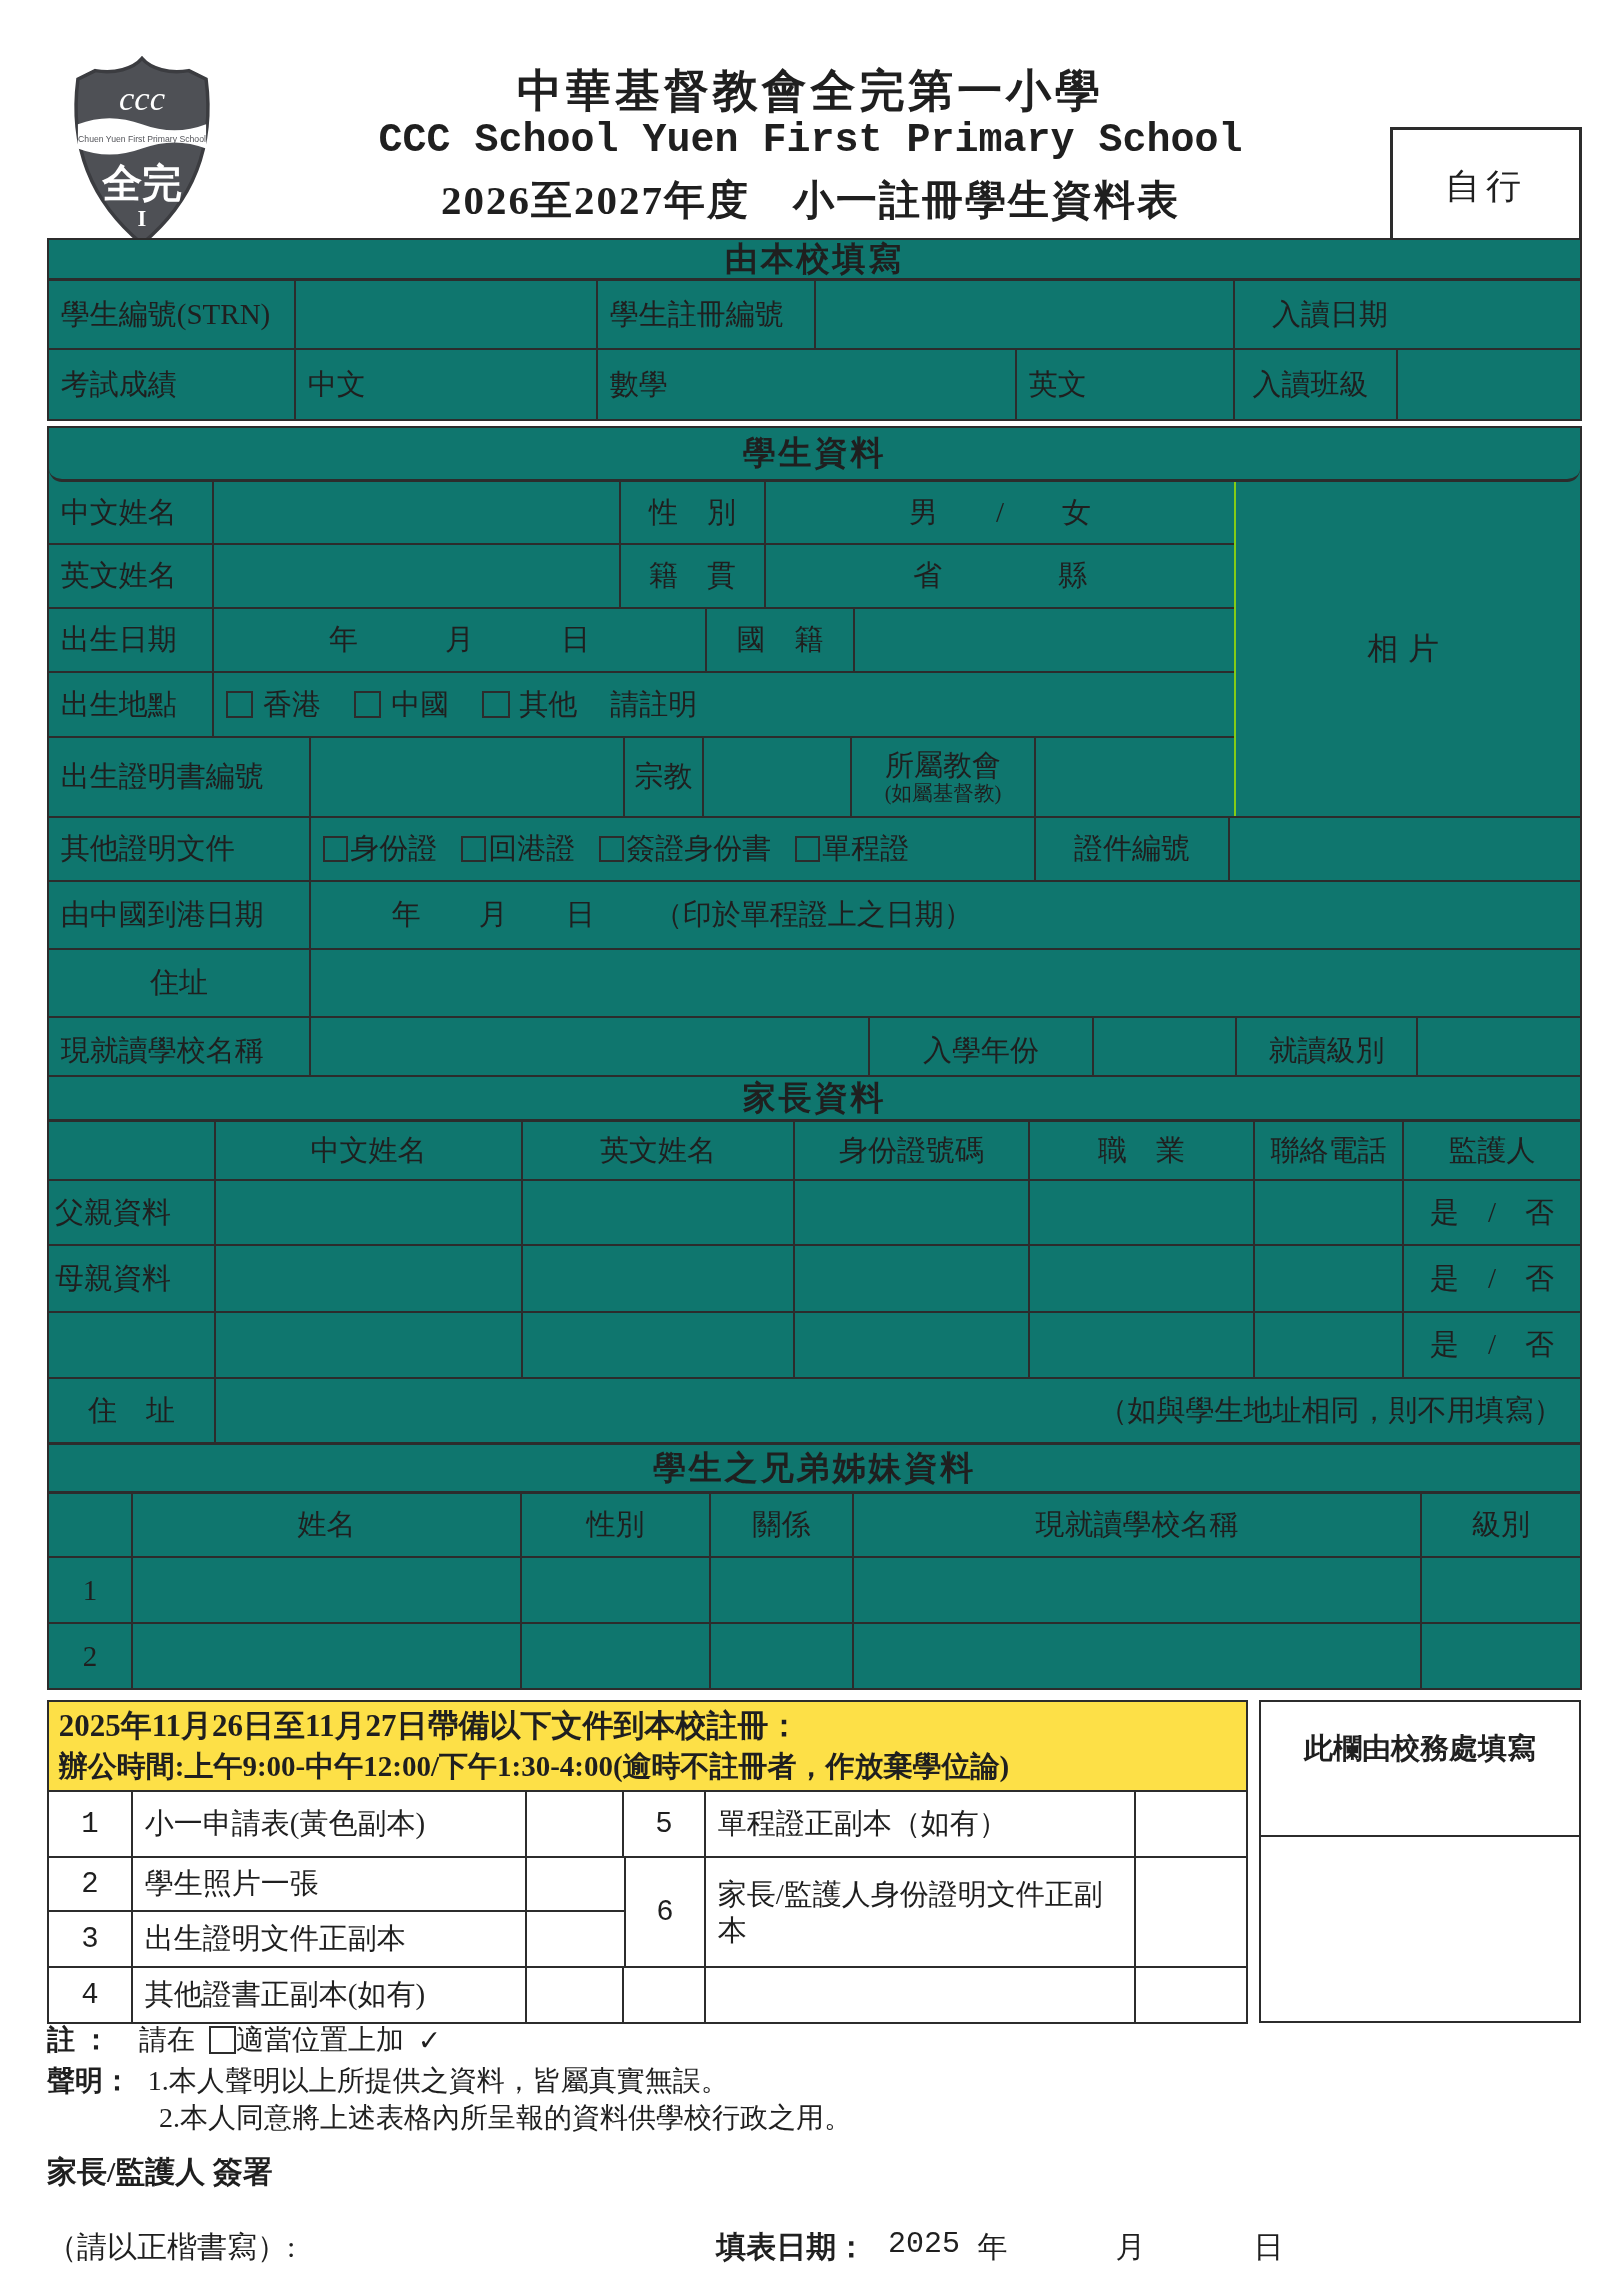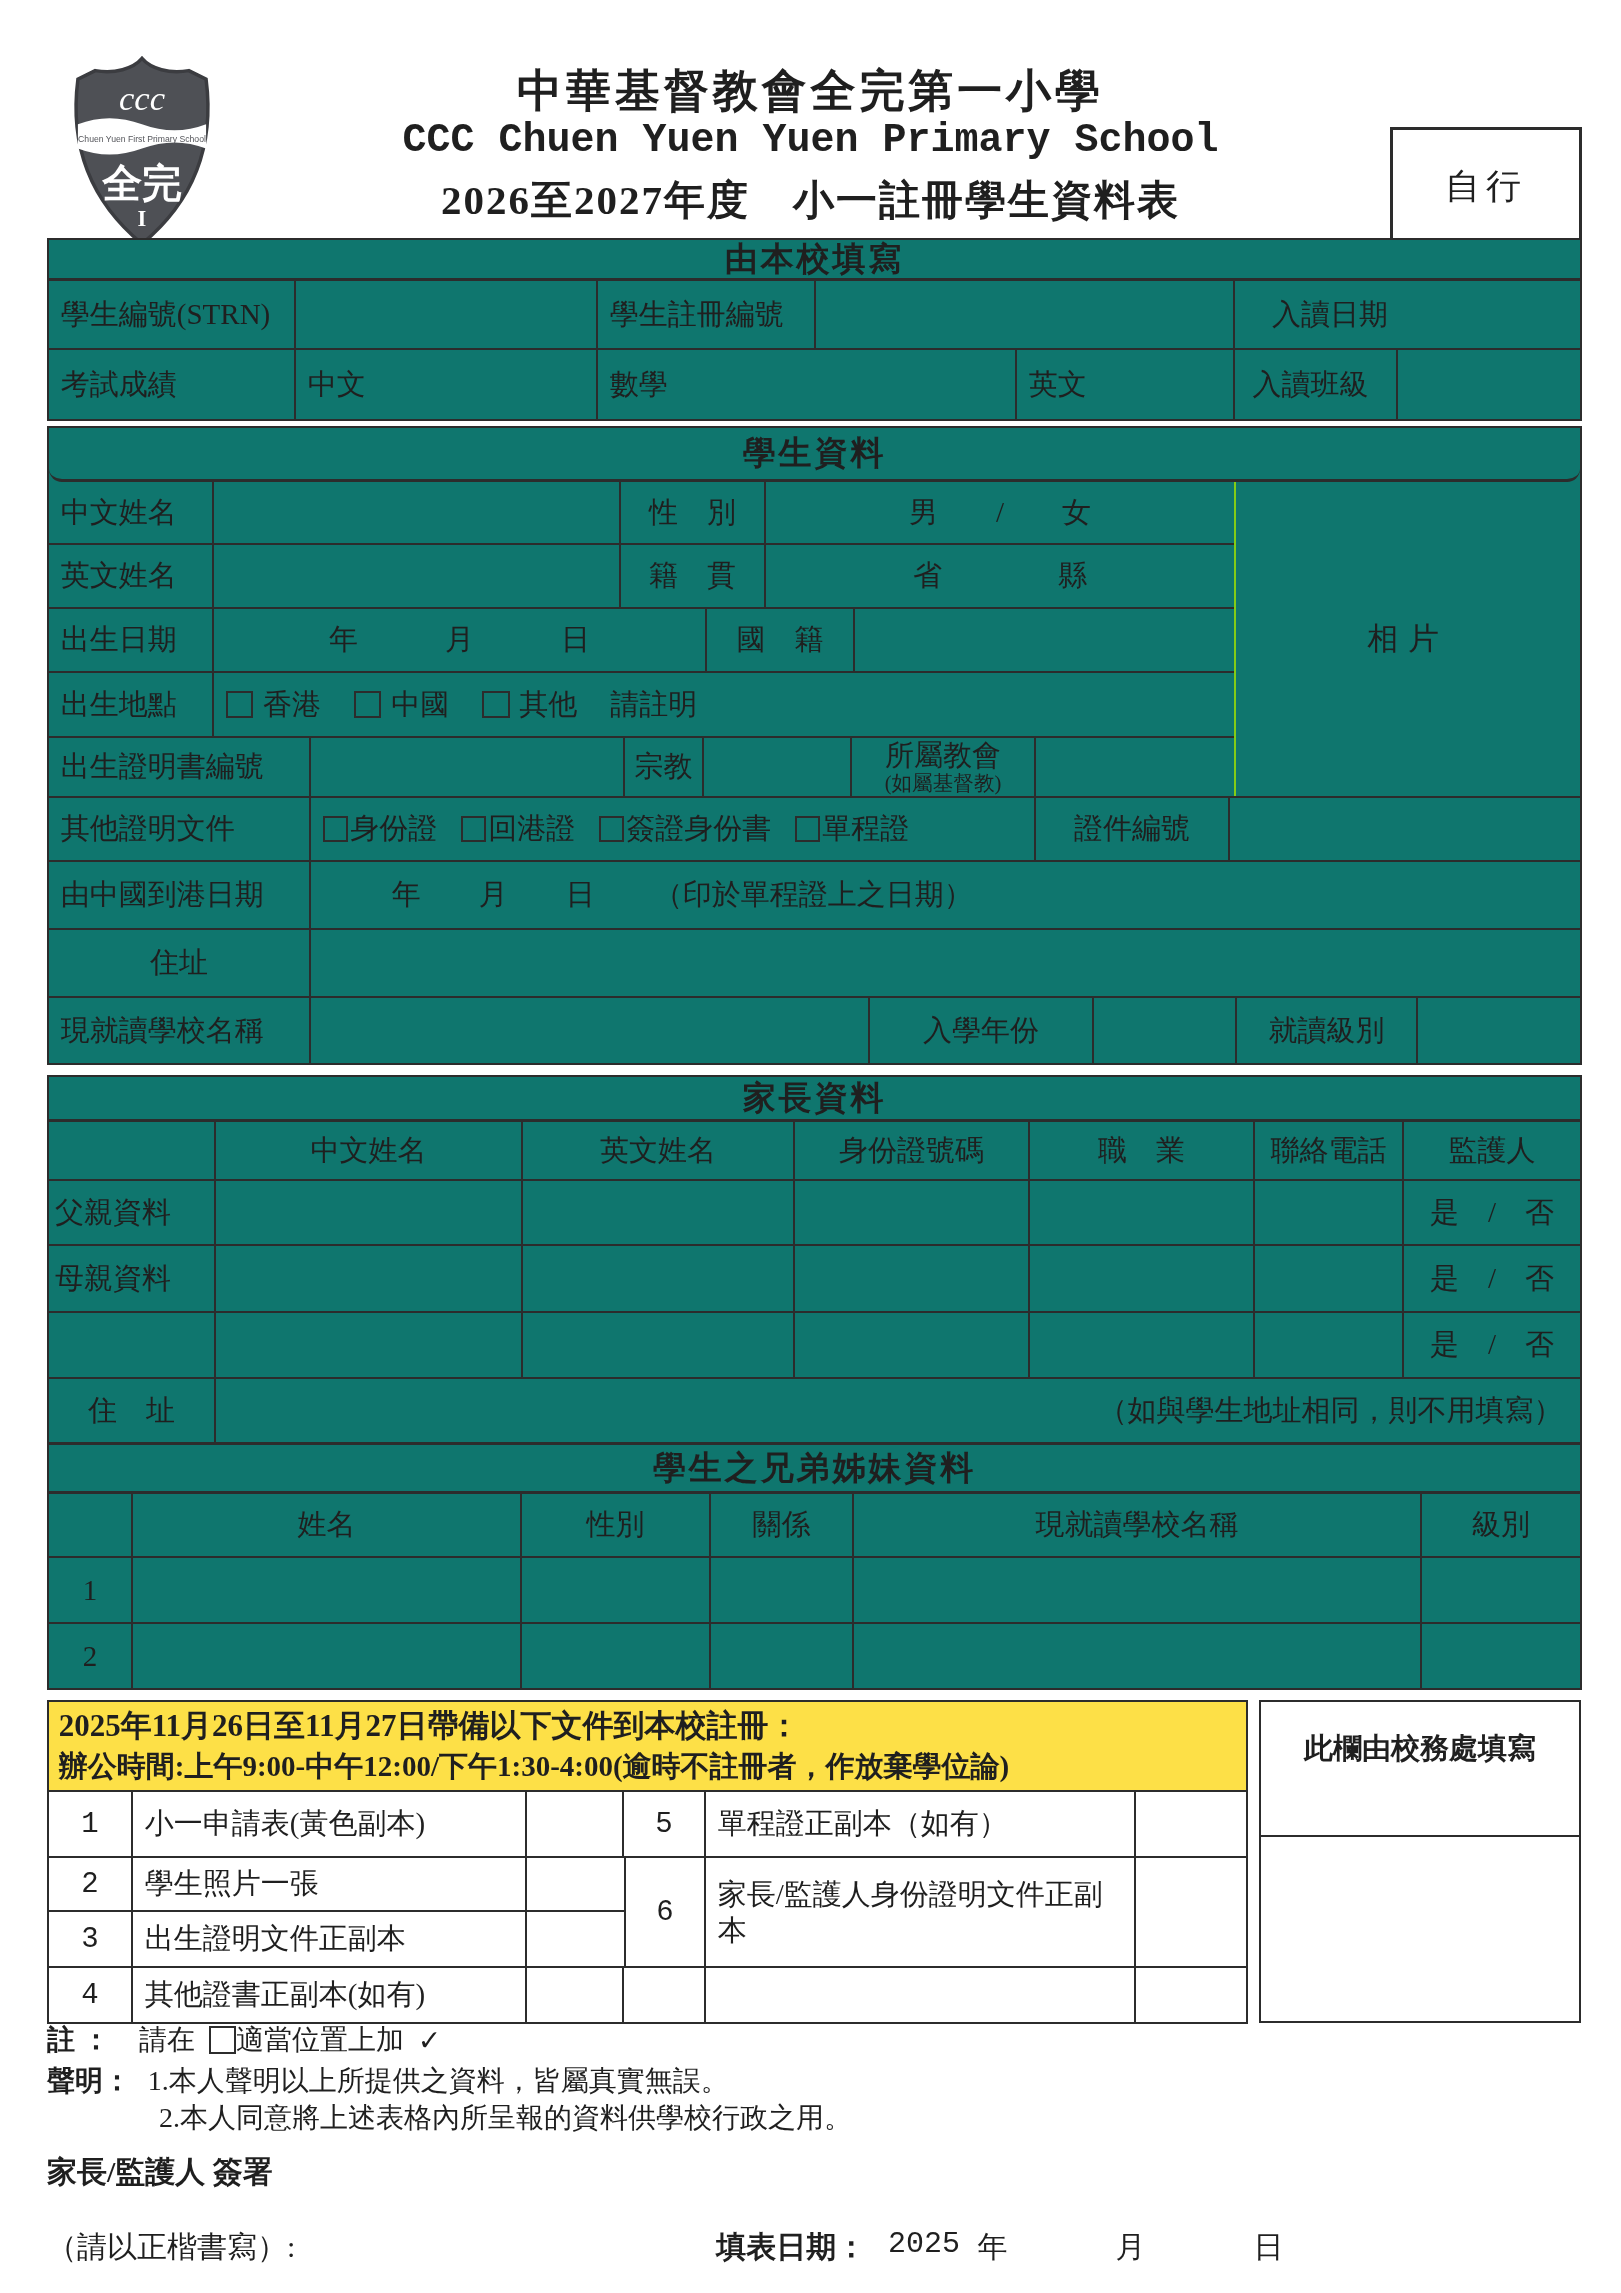--- a/index.html
+++ b/index.html
@@ -69,21 +69,21 @@
       <path d="M50 2 C45 8 34 11 23 9 L13 14 C9 45 15 80 50 109 C85 80 91 45 87 14 L77 9 C66 11 55 8 50 2 Z" fill="#4e5055" stroke="#3b3c40" stroke-width="2"></path>
       <text x="50" y="32" text-anchor="middle" fill="#ffffff" font-size="20" font-style="italic" font-family="Liberation Serif, serif">ccc</text>
       <path d="M13 40 Q31 33 50 40 T87 40 L87 54 Q69 47 50 54 T13 54 Z" fill="#ffffff"></path>
       <text x="50" y="50" text-anchor="middle" fill="#55565b" font-size="5" font-family="Liberation Sans, sans-serif">Chuen Yuen First Primary School</text>
       <text x="50" y="82" text-anchor="middle" fill="#ffffff" font-size="23" font-weight="bold">全完</text>
       <text x="50" y="99" text-anchor="middle" fill="#ffffff" font-size="13" font-weight="bold" font-family="Liberation Serif, serif">I</text>
     </svg>
   </div>
 
   <div class="hdr-title t-zh">中華基督教會全完第一小學</div>
-  <div class="hdr-title t-en">CCC Chuen Yuen Yuen Primary School</div>
+  <div class="hdr-title t-en">CCC School Yuen First Primary School</div>
   <div class="hdr-title t-form">2026至2027年度　小一註冊學生資料表</div>
 
   <div class="corner-box">
     <span>自行</span>
   </div>
 
   <section class="tbl" style="top:238px;">
     <div class="tt" style="height:41px;">由本校填寫</div>
     <div class="r" style="height:69px;">
       <div class="c" style="width:247px;">學生編號(STRN)</div>
@@ -136,21 +136,21 @@
                 <span class="cbx"></span>
                 <span>中國</span>
               </span>
             <span class="opt">
                 <span class="cbx"></span>
                 <span>其他</span>
               </span>
             <span>請註明</span>
           </div>
         </div>
-        <div class="r" style="height:58px; border-bottom:none;border-radius:9px;">
+        <div class="r" style="height:78px; border-bottom:none;border-radius:9px;">
           <div class="c" style="width:262px;">出生證明書編號</div>
           <div class="c" style="width:314px;"></div>
           <div class="c cc" style="width:79px; padding:0 3.9px;">宗教</div>
           <div class="c" style="width:148px;"></div>
           <div class="c cc two-line" style="width:184px; padding:0 3.9px;">
             <span>所屬教會</span>
             <span class="sub-note">(如屬基督教)</span>
           </div>
           <div class="c fx"></div>
         </div>

